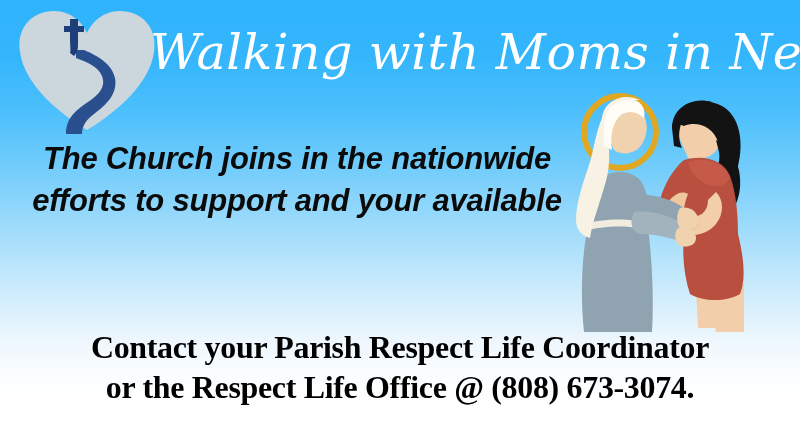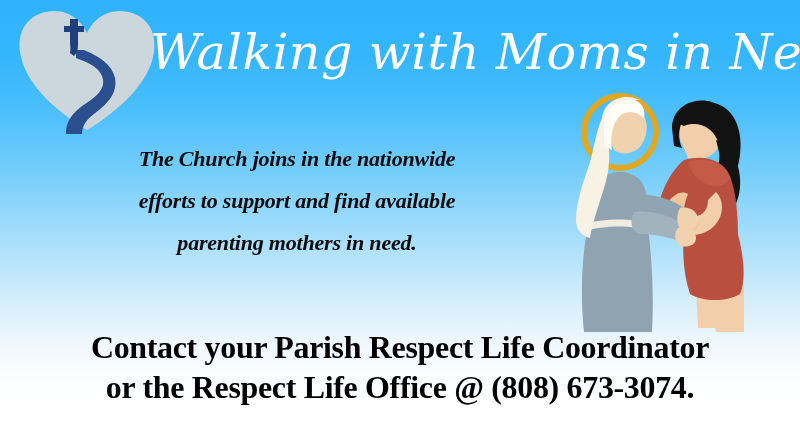--- a/index.html
+++ b/index.html
@@ -56,24 +56,24 @@
   }
 
   
   .body-copy {
     position: absolute;
     left: 14px;
     top: 138px;
     width: 566px;
     text-align: center;
     color: #0b0b0b;
-    font-family: Liberation Serif, serif;
+    font-family: Liberation Sans, sans-serif;
     font-style: italic;
     font-weight: bold;
-    font-size: 22px;
+    font-size: 31px;
     line-height: 42px;
     letter-spacing: -0.2px;
   }
   .body-copy .ln { display: block; white-space: nowrap; }
 
   
   .contact {
     position: absolute;
     left: 8px;
     top: 328px;
@@ -131,22 +131,21 @@
                  L 64 20 L 70 20 L 70 26 L 64 26 L 64 40
                  C 64 44, 62 48, 60 50 L 56 47 C 57 44, 56 40, 56 34 Z" fill="#1f3f7a"></path>
       </g>
     </svg>
   </div>
 
   <div class="title">Walking with Moms in Need</div>
 
   <div class="body-copy">
     <span class="ln">The Church joins in the nationwide</span>
-    <span class="ln">efforts to support and find available</span>
-    <span class="ln">parenting mothers in need.</span>
+    <span class="ln">efforts to support and your available</span>
   </div>
 
   <div class="contact">
     <span class="ln">Contact your Parish Respect Life Coordinator</span>
     <span class="ln">or the Respect Life Office @ (808) 673-3074.</span>
   </div>
 
   <div class="illustration">
     <svg viewBox="0 0 254 248" width="254" height="248" aria-hidden="true">
 

